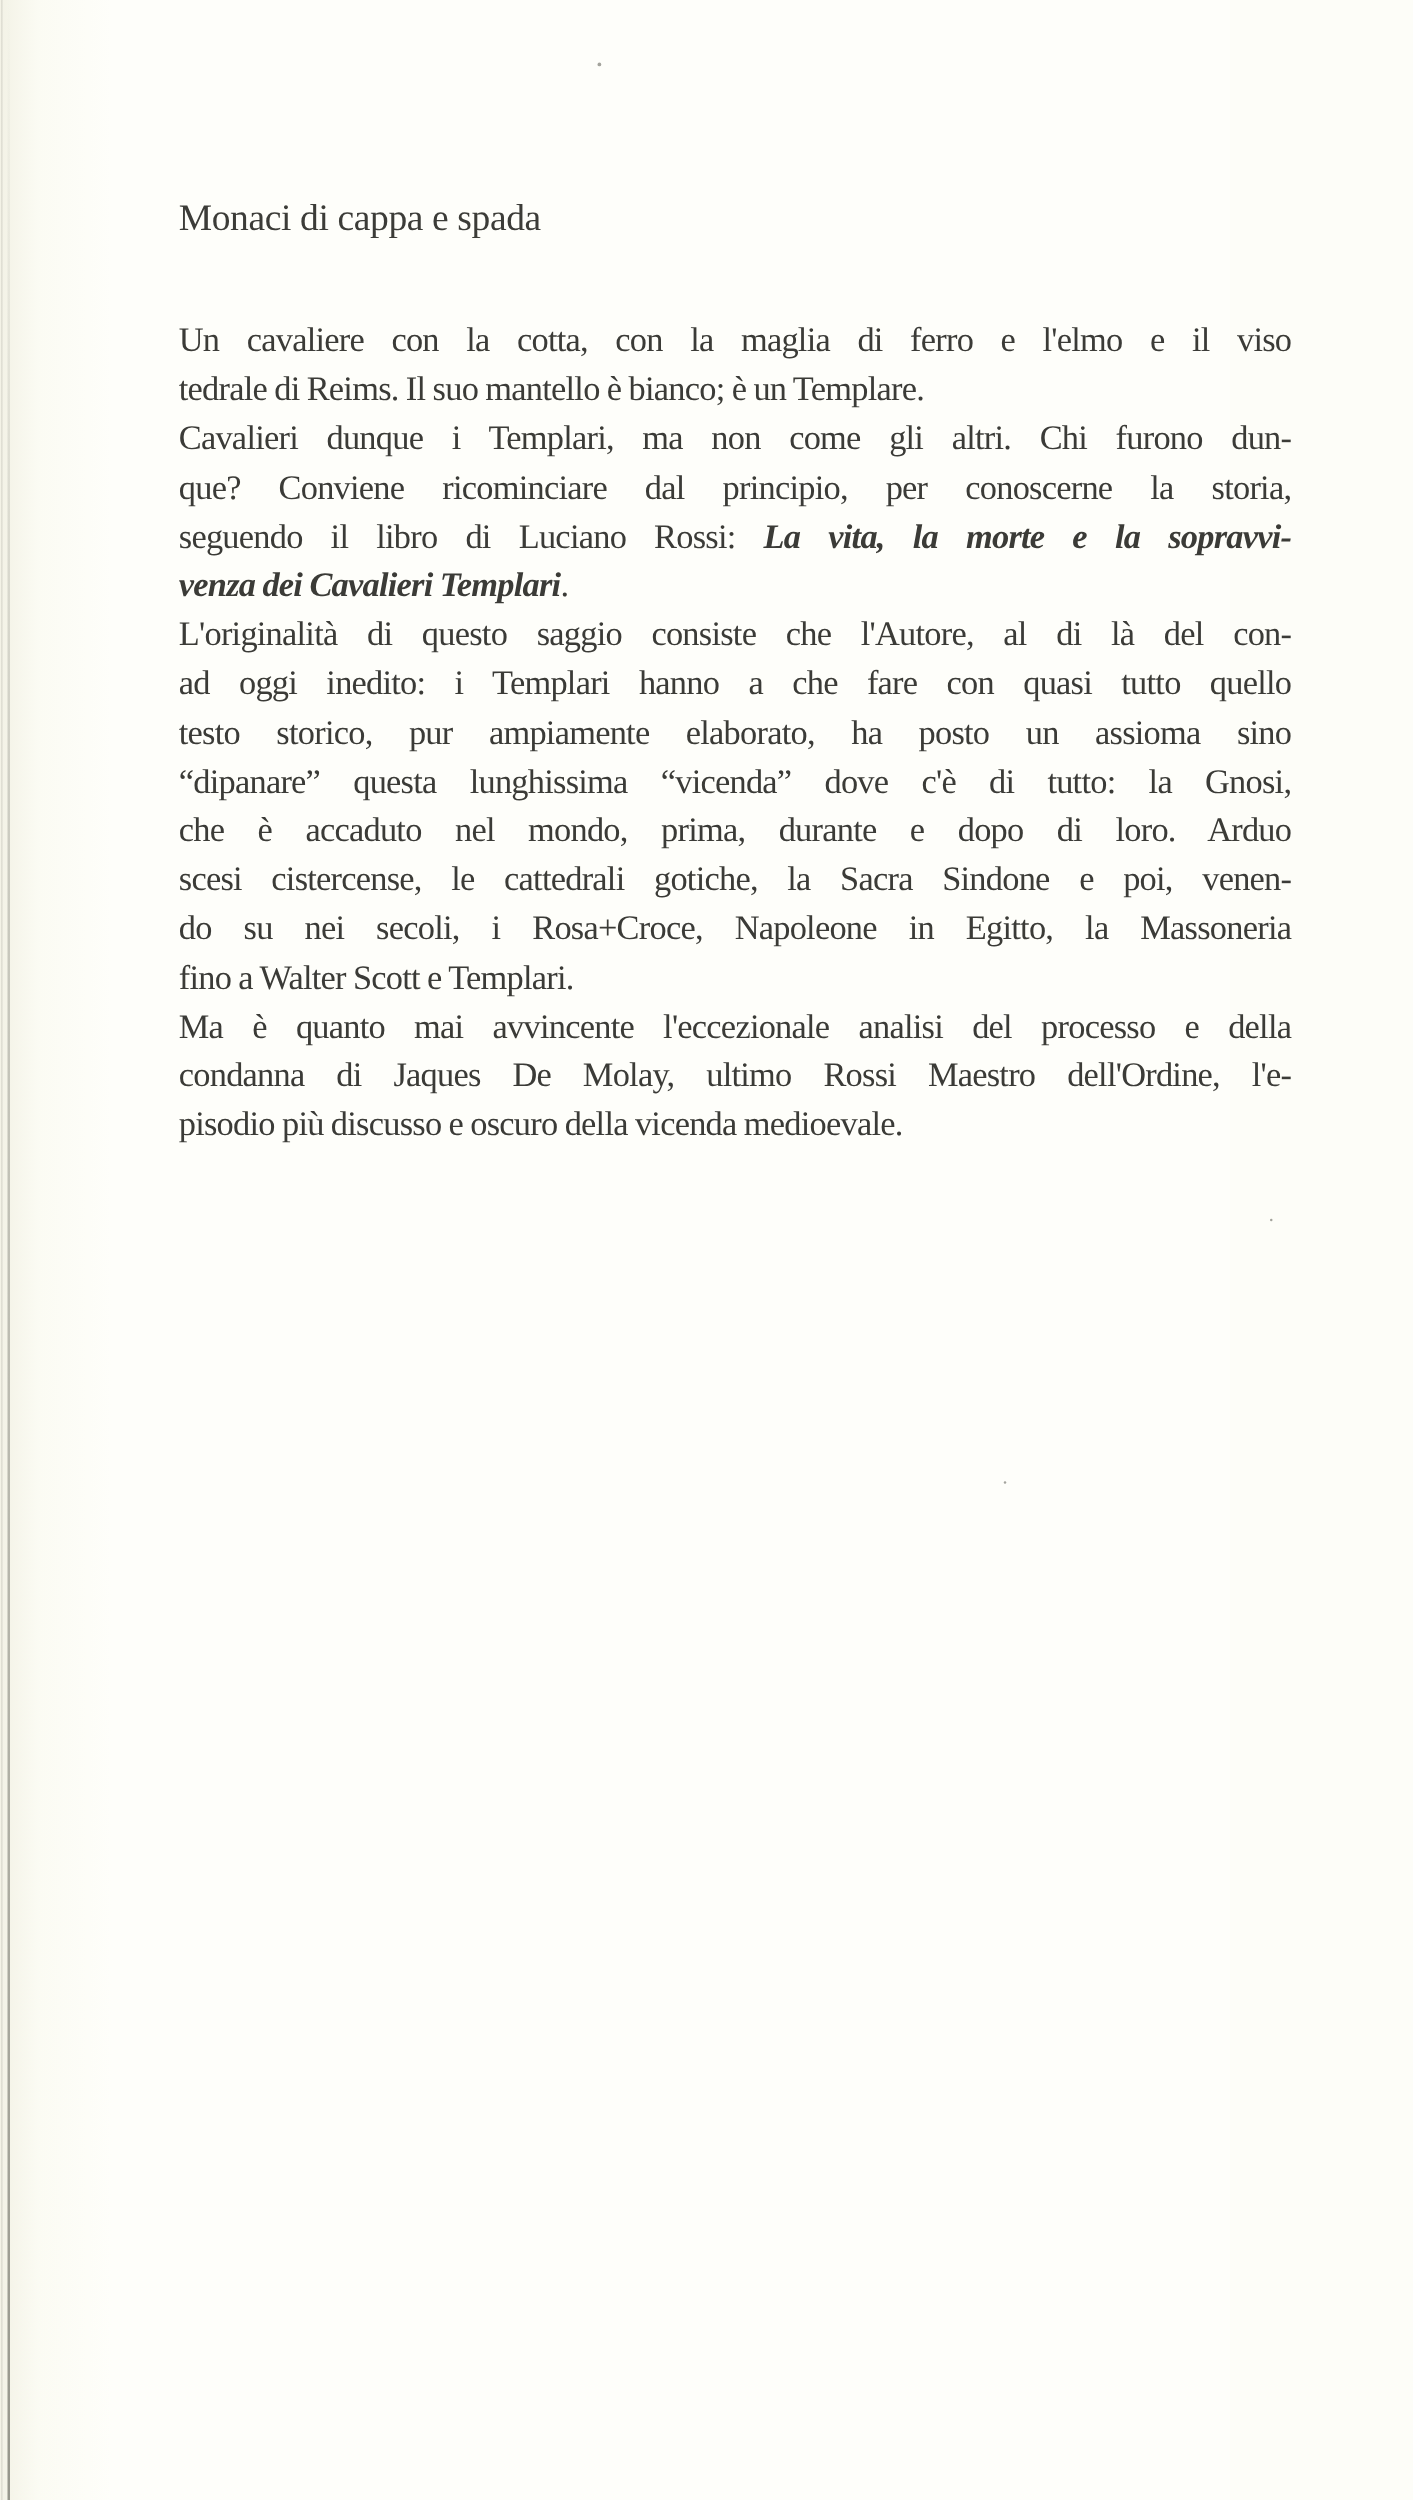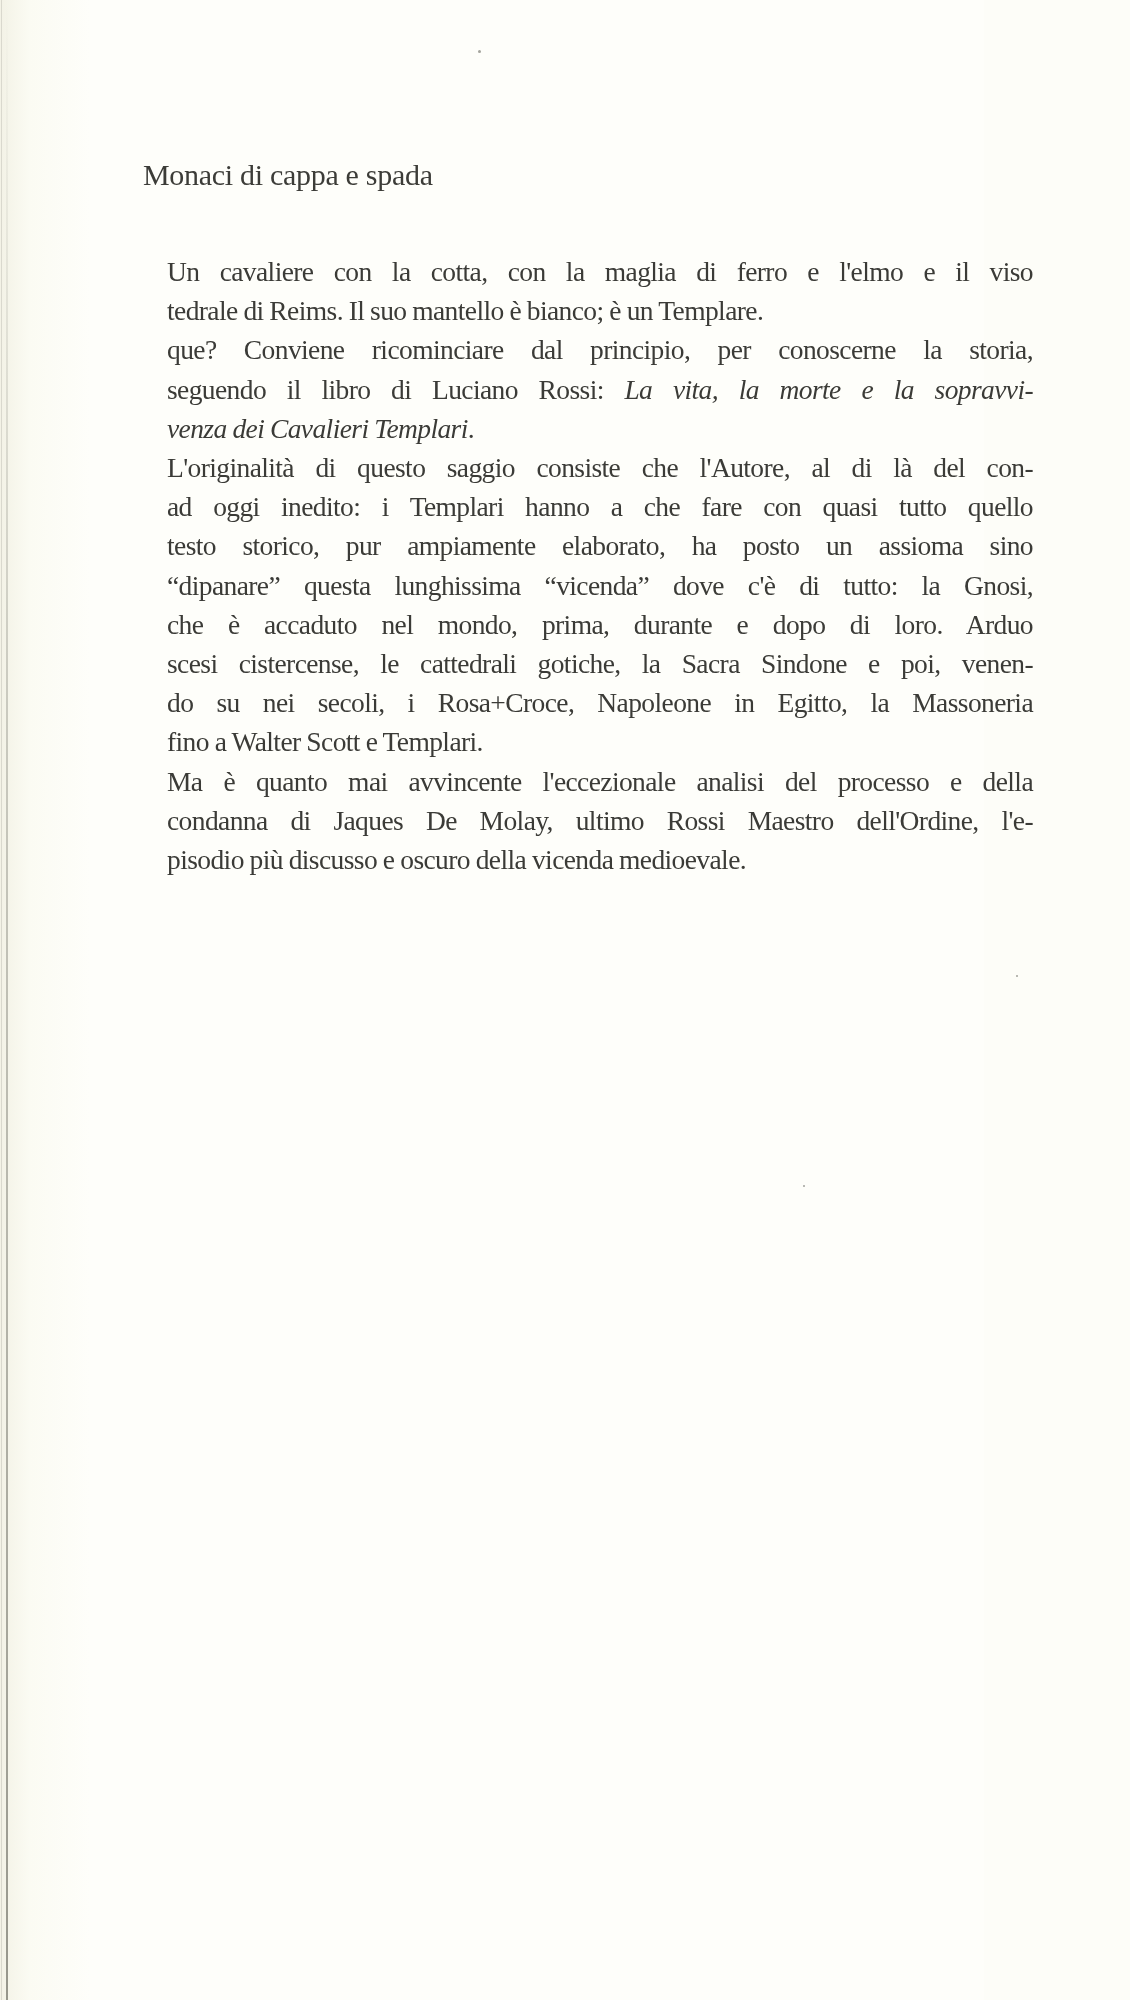--- a/index.html
+++ b/index.html
@@ -53,43 +53,43 @@
       line-height: 39.2px;
       letter-spacing: -0.6px;
       word-spacing: -0.5px;
       color: #3b3b37;
     }
     .line {
       display: block;
       white-space: nowrap;
       text-align-last: justify;
       text-align: justify;
-      margin-left: 24px;
     }
     .line.last { text-align-last: left; }
-    .it { font-style: italic; }
+    .it { font-style: italic; font-weight: bold; }
     .speck {
       position: absolute;
       width: 3px; height: 3px;
       border-radius: 50%;
       background: rgba(90,90,80,0.55);
     }
   </style>
 </head>
 <body>
 
 <div class="page">
   <div class="edge-line2"></div>
   <div class="edge-line"></div>
 
   <h1 class="title">Monaci di cappa e spada</h1>
 
   <div class="body-text">
     <span class="line">Un cavaliere con la cotta, con la maglia di ferro e l'elmo e il viso</span>
     <span class="line last">tedrale di Reims. Il suo mantello è bianco; è un Templare.</span>
+    <span class="line">Cavalieri dunque i Templari, ma non come gli altri. Chi furono dun-</span>
     <span class="line">que? Conviene ricominciare dal principio, per conoscerne la storia,</span>
     <span class="line"><span>seguendo il libro di Luciano Rossi: </span><span class="it">La vita, la morte e la sopravvi-</span></span>
     <span class="line last"><span class="it">venza dei Cavalieri Templari</span><span>.</span></span>
     <span class="line">L'originalità di questo saggio consiste che l'Autore, al di là del con-</span>
     <span class="line">ad oggi inedito: i Templari hanno a che fare con quasi tutto quello</span>
     <span class="line">testo storico, pur ampiamente elaborato, ha posto un assioma sino</span>
     <span class="line">“dipanare” questa lunghissima “vicenda” dove c'è di tutto: la Gnosi,</span>
     <span class="line">che è accaduto nel mondo, prima, durante e dopo di loro. Arduo</span>
     <span class="line">scesi cistercense, le cattedrali gotiche, la Sacra Sindone e poi, venen-</span>
     <span class="line">do su nei secoli, i Rosa+Croce, Napoleone in Egitto, la Massoneria</span>

